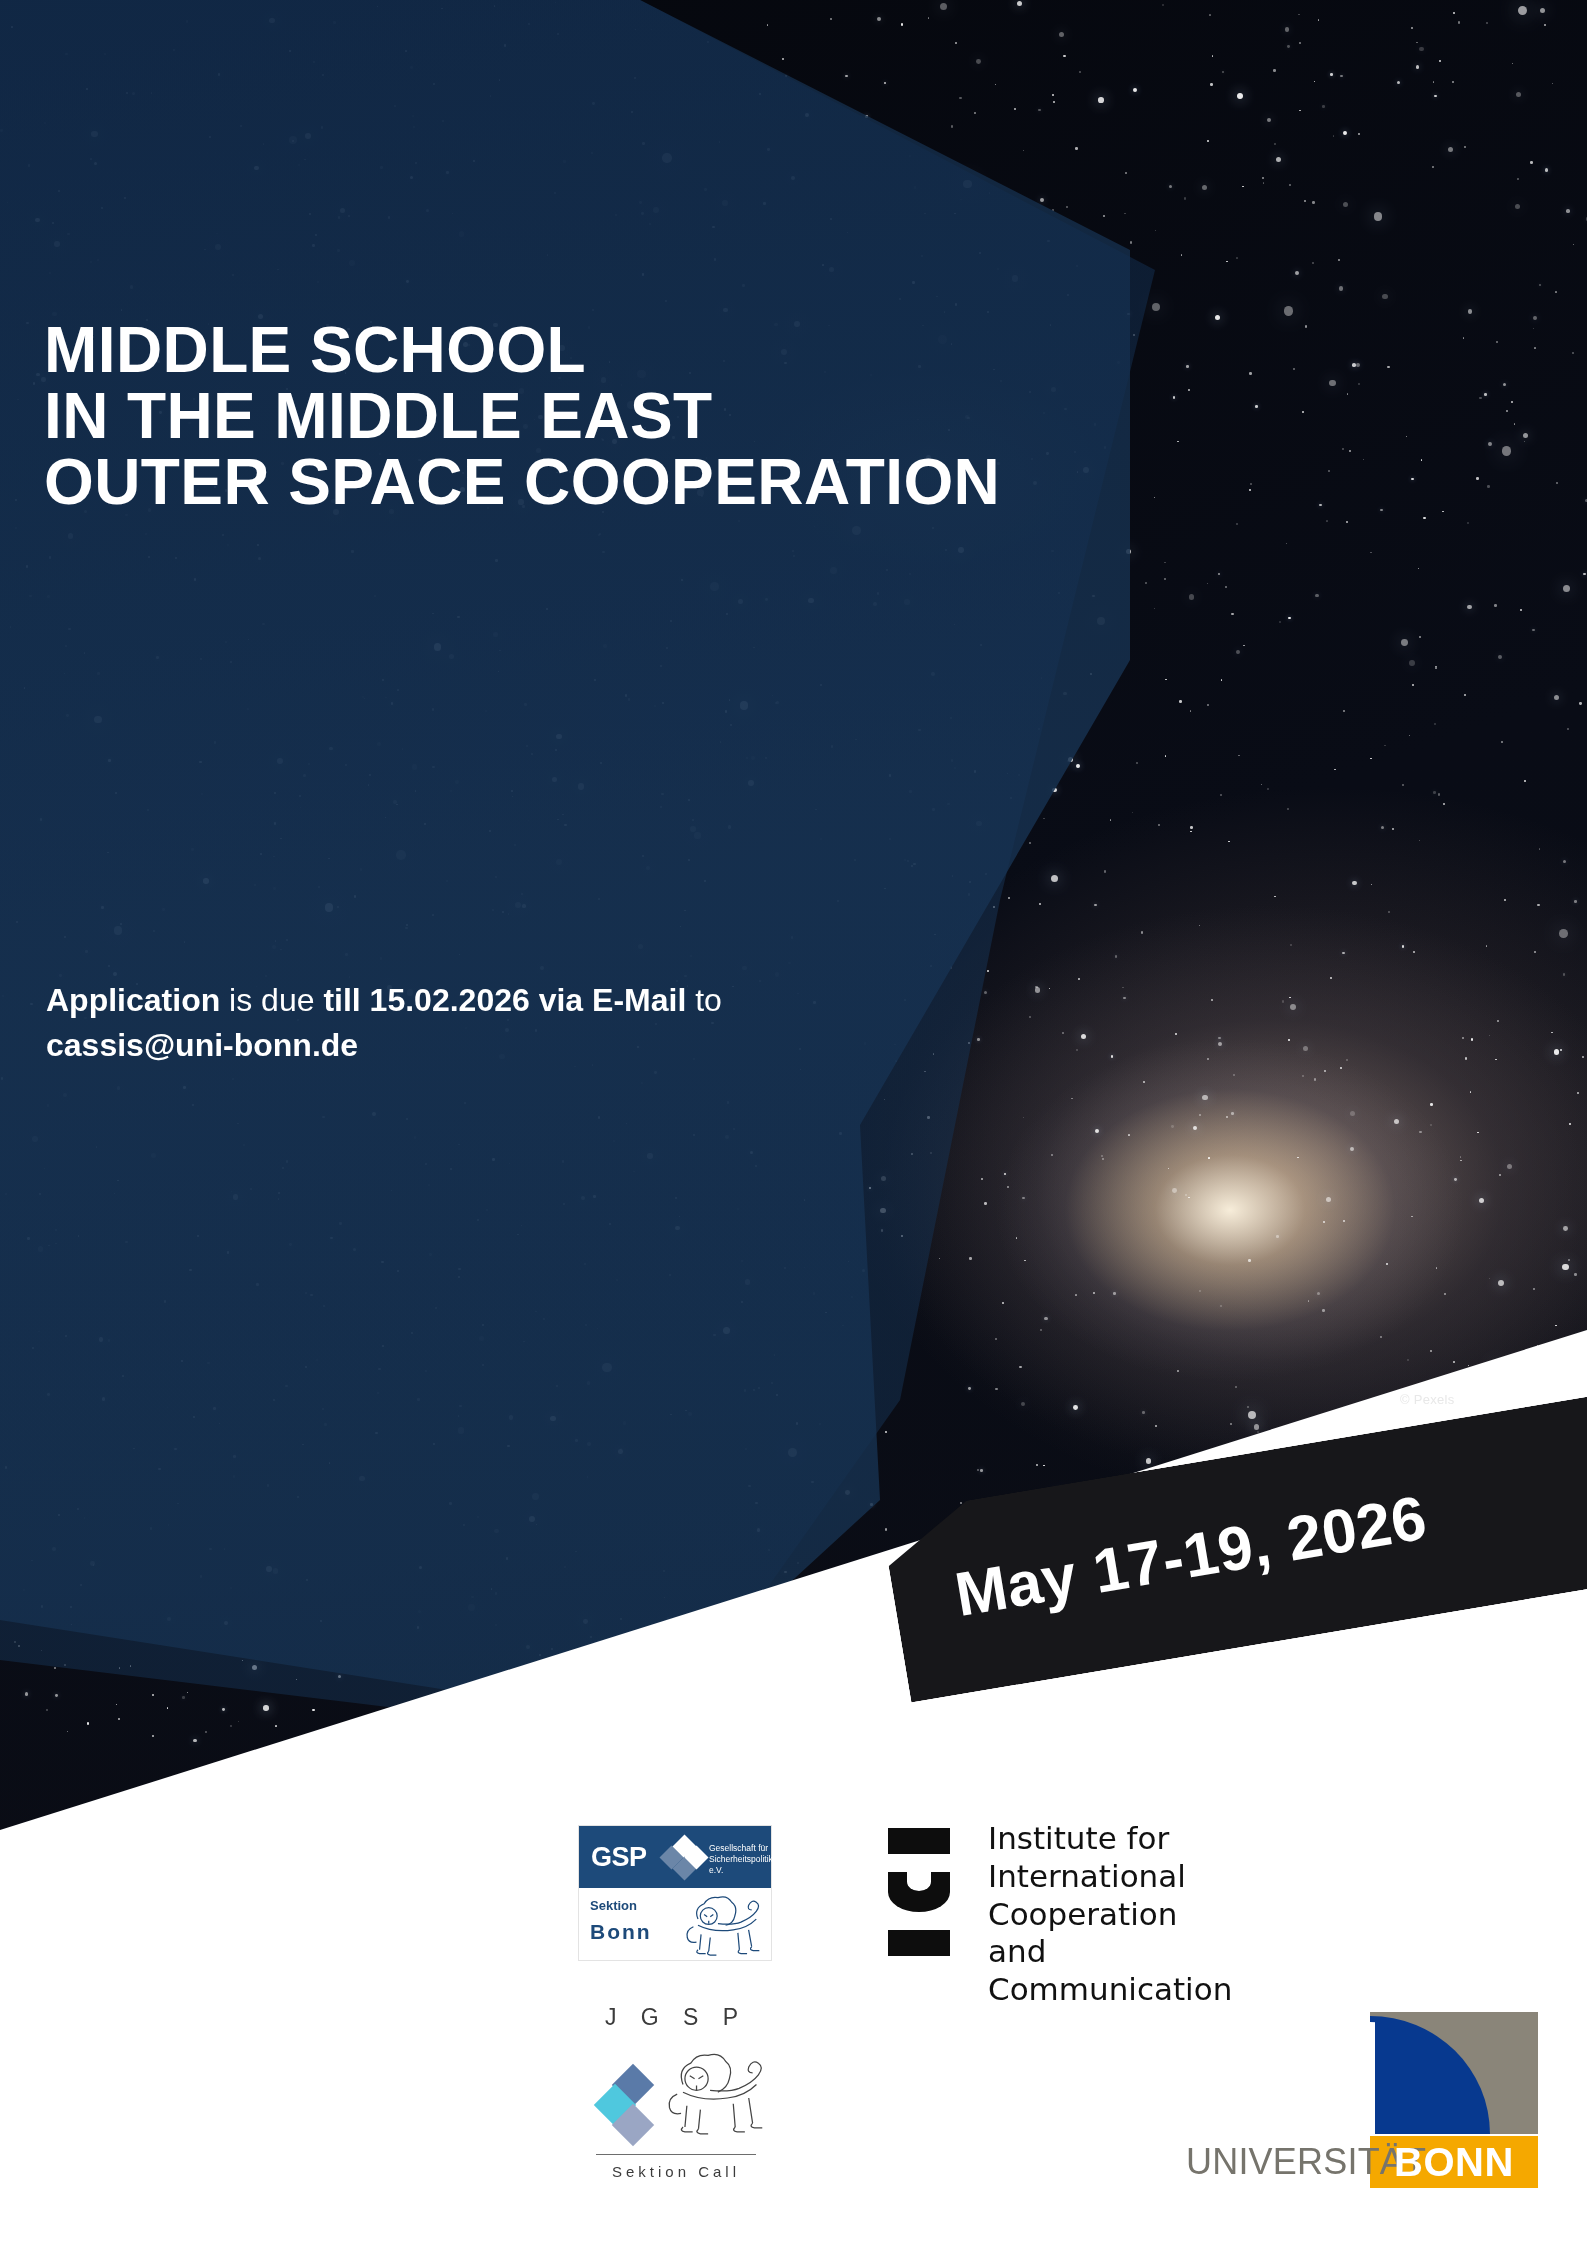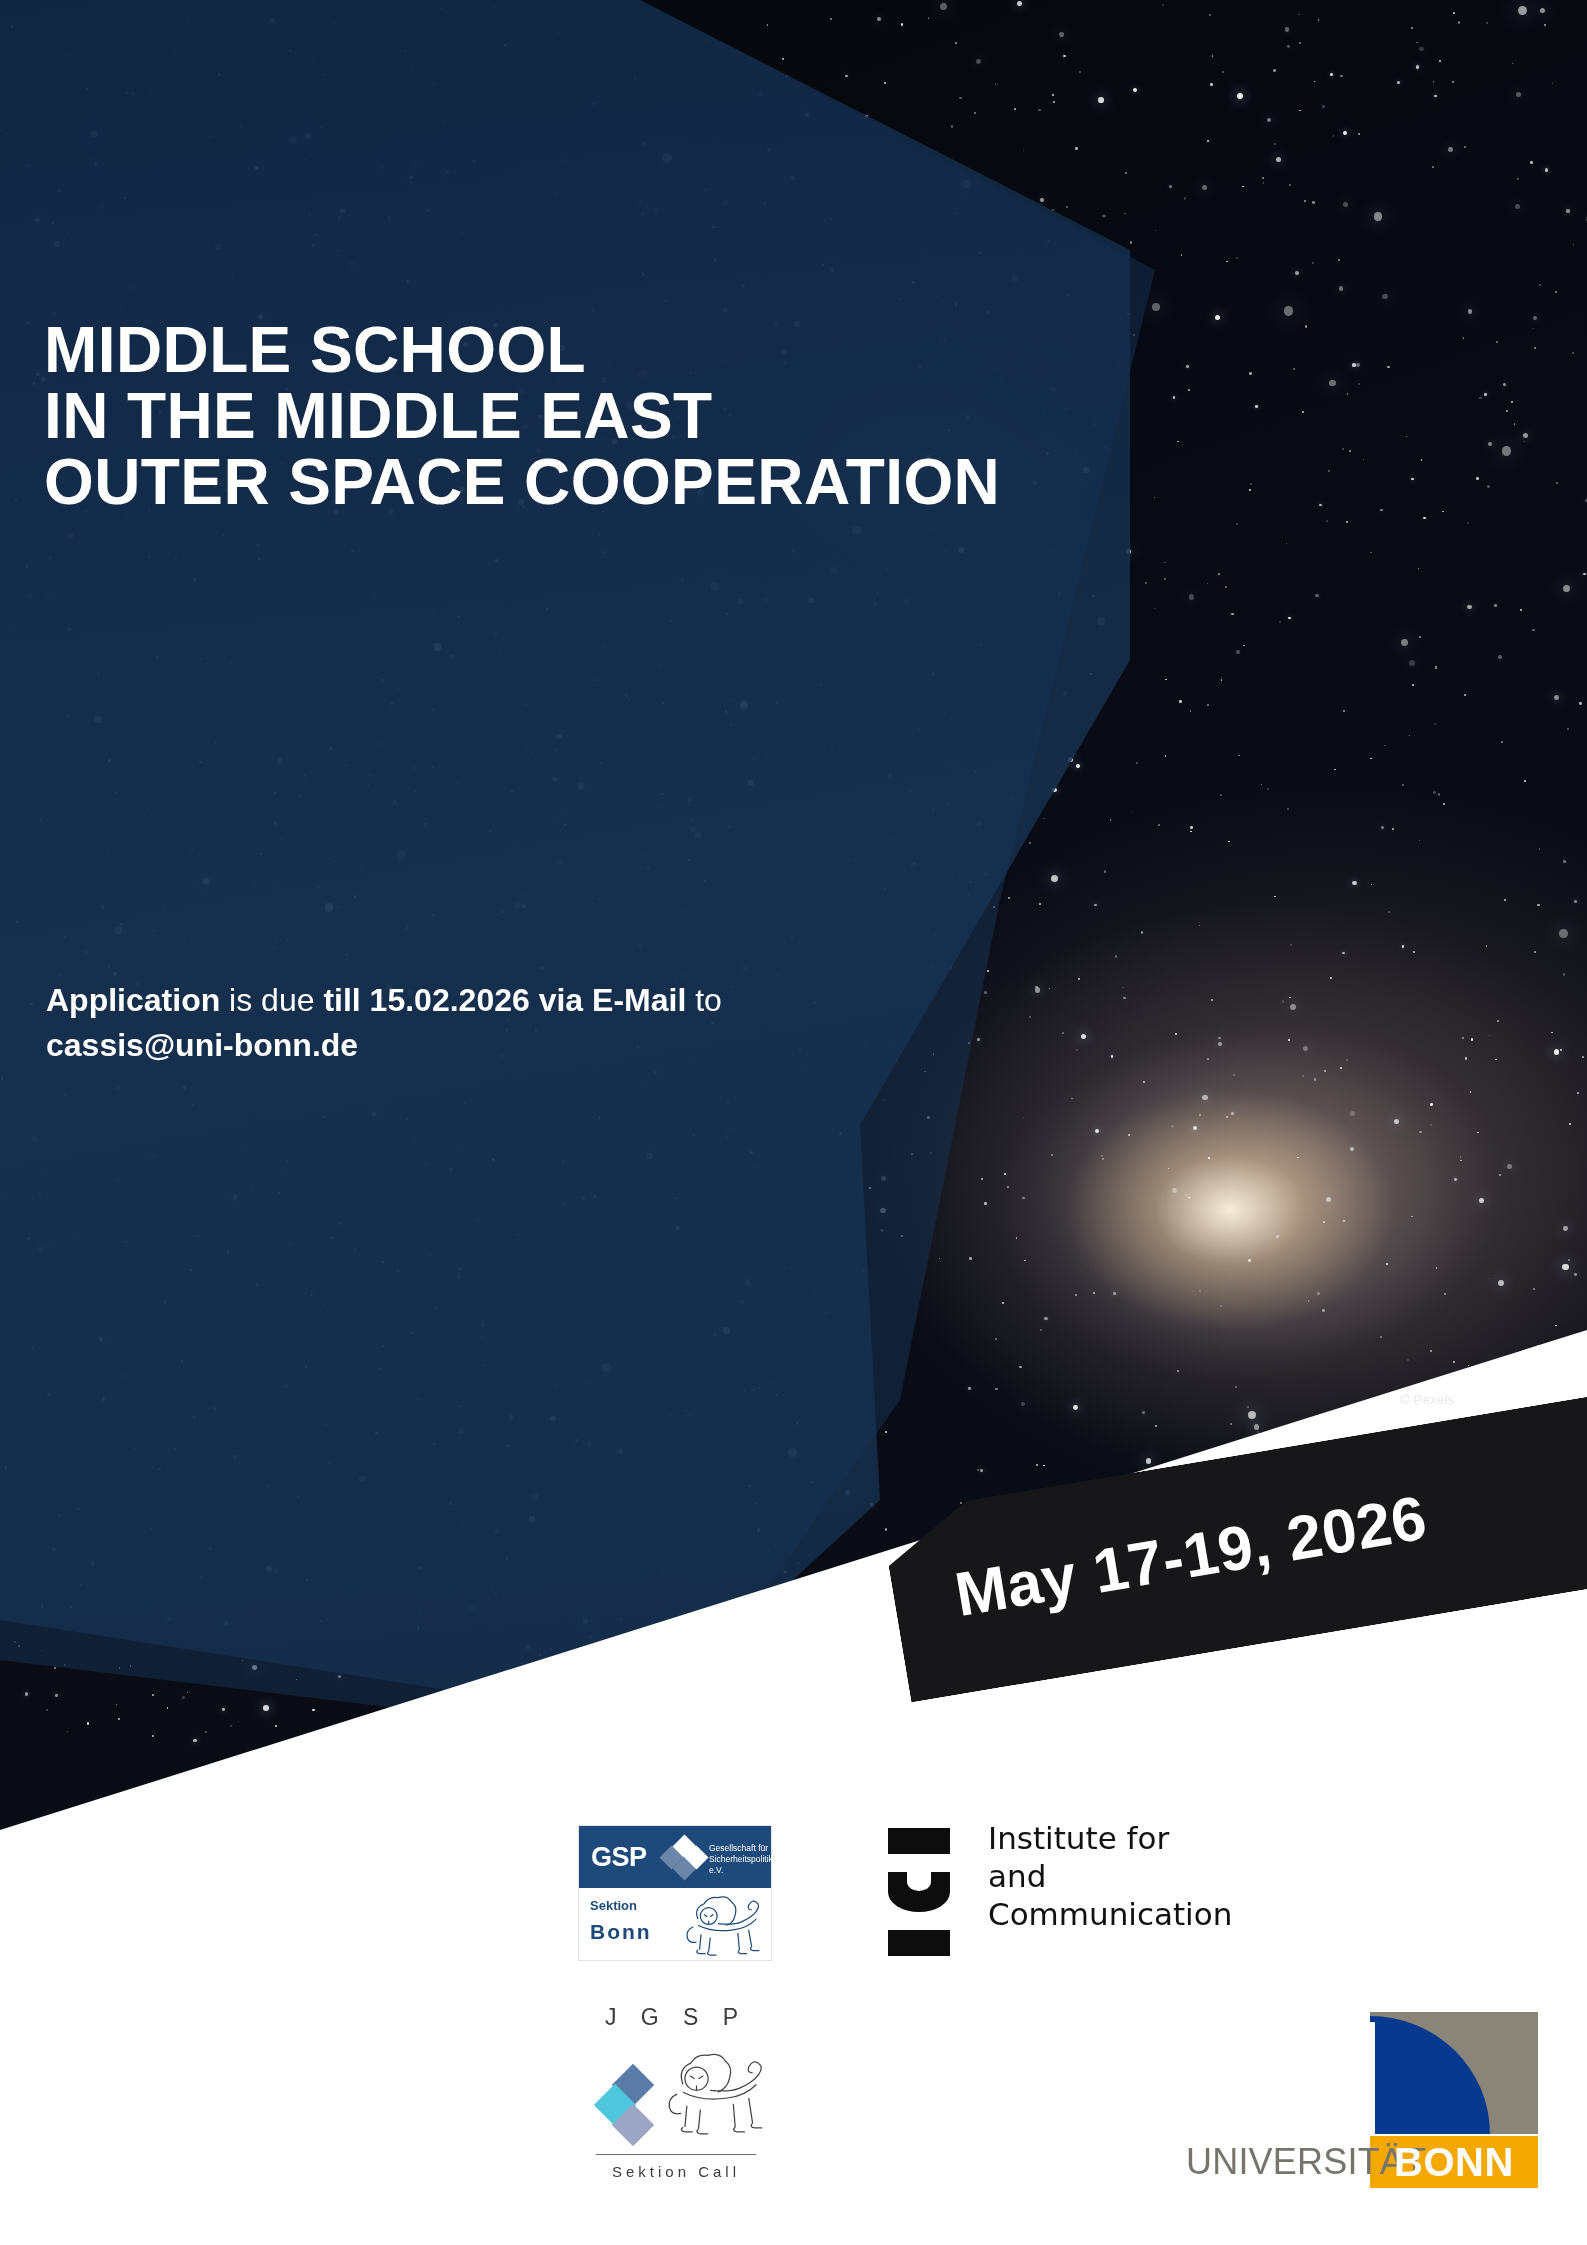--- a/index.html
+++ b/index.html
@@ -1601,20 +1601,21 @@
     </div>
 
     <div class="inst">
       <div class="inst-mark">
         <div class="bar t"></div>
         <div class="horse"></div>
         <div class="bar b"></div>
       </div>
       <div class="inst-text">
         <div>Institute for</div>
+        <div>International Cooperation</div>
         <div>and Communication</div>
       </div>
     </div>
 
     <div class="jgsp">
       <div class="jgsp-title">J G S P</div>
       <div class="jgsp-dia">
         <i style="left:18px;top:0;background:#5a7aa8"></i>
         <i style="left:0;top:20px;background:#4fc8de"></i>
         <i style="left:18px;top:40px;background:#9aa6c4"></i>

